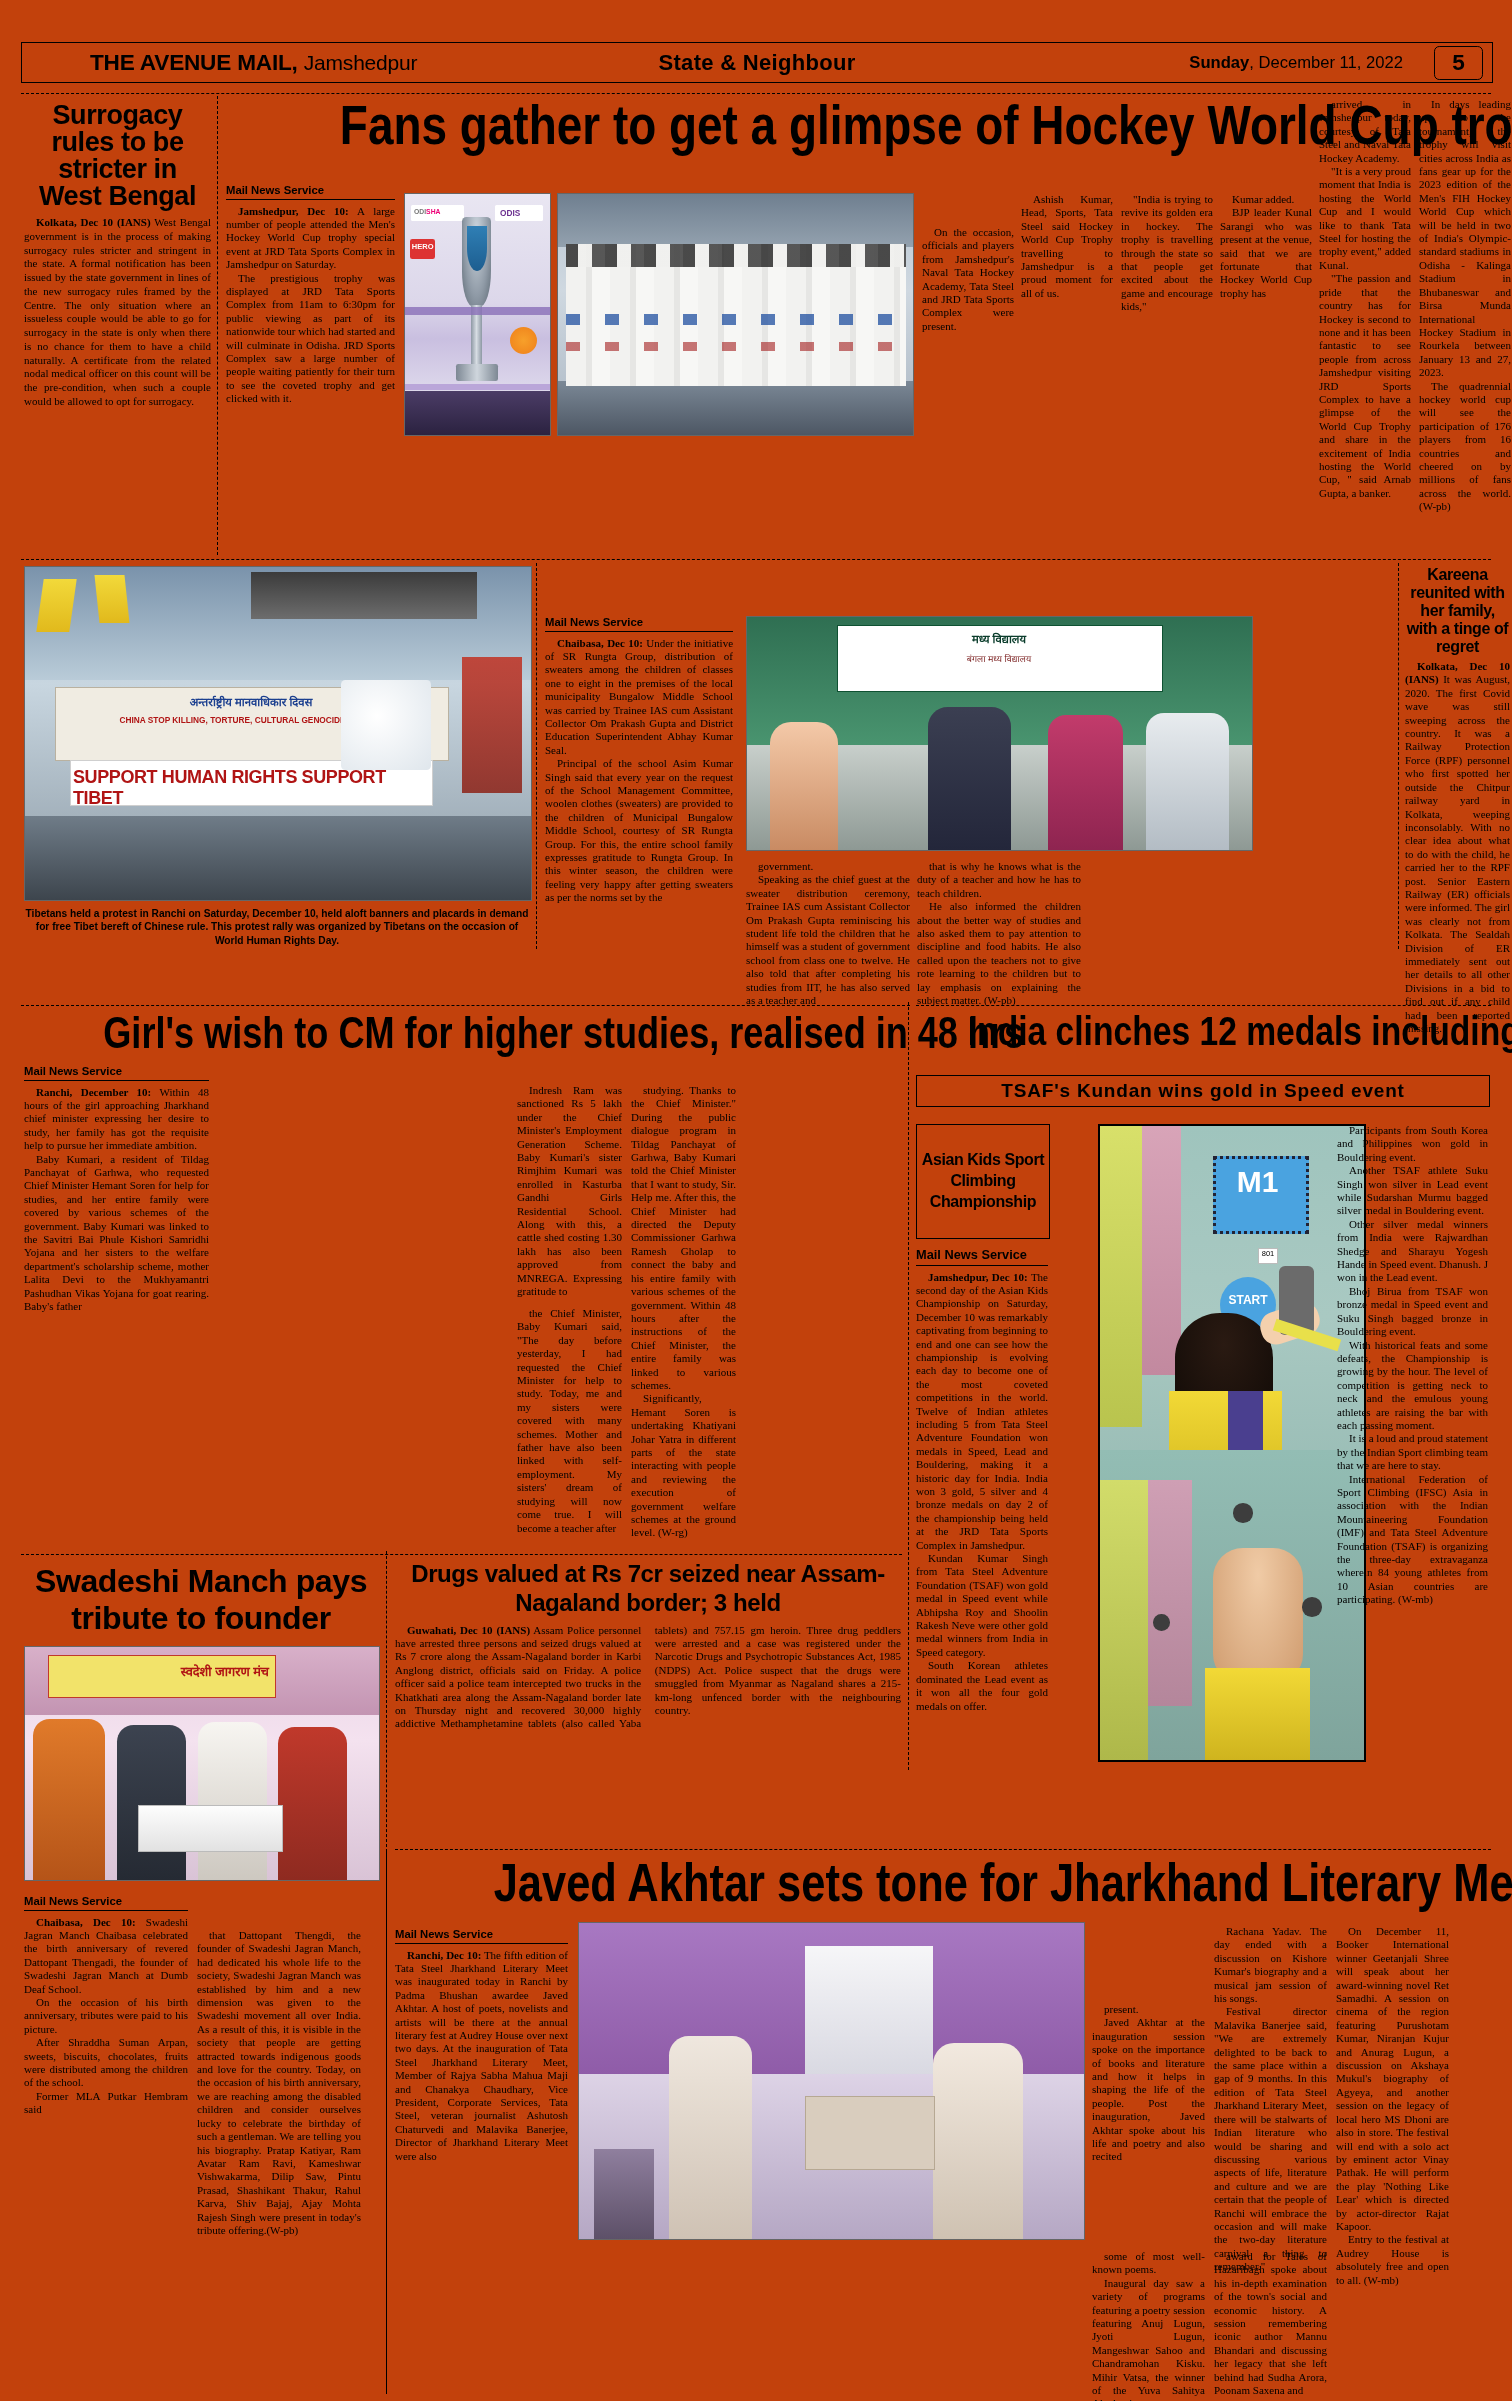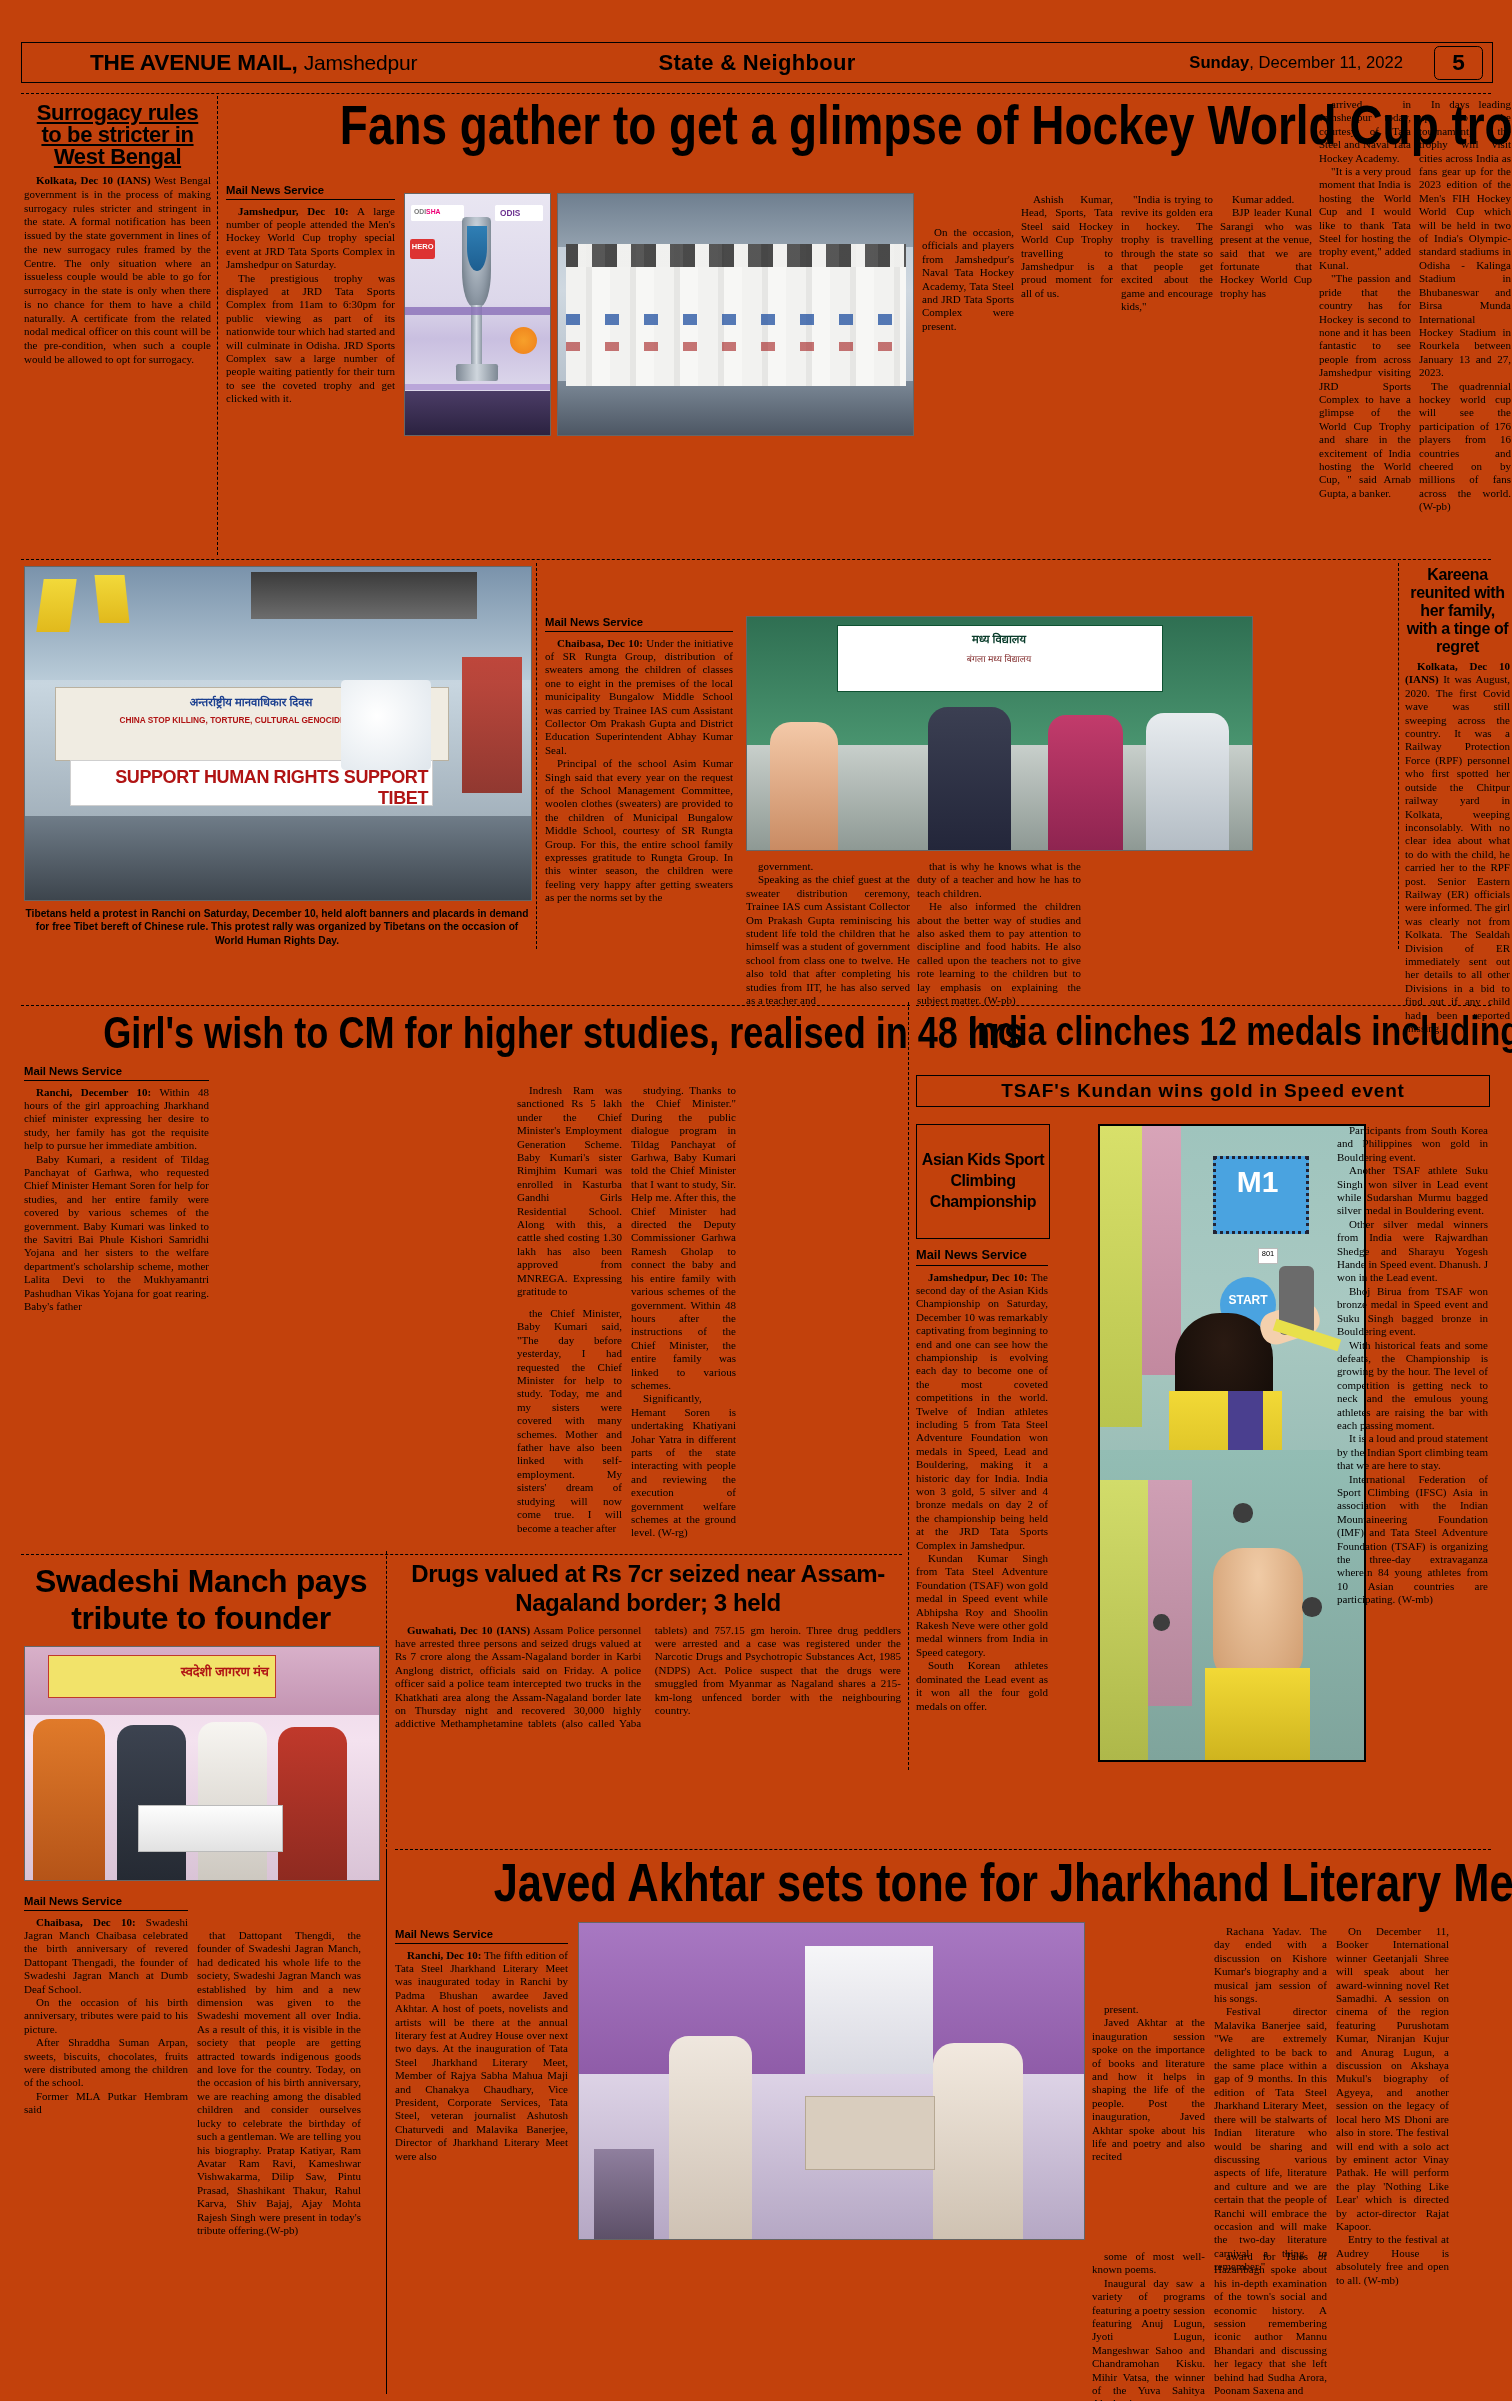--- a/index.html
+++ b/index.html
@@ -47,21 +47,21 @@
     <div class="mh-center">State &amp; Neighbour</div>
     <div class="mh-right">
       <b>Sunday</b><span>, December 11, 2022</span>
     </div>
     <div class="mh-page">5</div>
   </div>
 
   <div class="hdash" style="left:21px;top:93px;width:1470px;"></div>
 
   <div class="abs" style="left:24px;top:99px;width:187px;">
-    <div class="hl" style="font-size:22px;padding:3px 0 6px 0;text-decoration:underline;">Surrogacy rules to be stricter in West Bengal</div>
+    <div class="hl" style="font-size:27px;padding:3px 0 6px 0;">Surrogacy rules to be stricter in West Bengal</div>
     <div class="body-col" style="font-size:11px;line-height:1.25;">
       <p class="first"><span class="dl">Kolkata, Dec 10 (IANS)</span> <span>West Bengal government is in the process of making surrogacy rules stricter and stringent in the state. A formal notification has been issued by the state government in lines of the new surrogacy rules framed by the Centre. The only situation where an issueless couple would be able to go for surrogacy in the state is only when there is no chance for them to have a child naturally. A certificate from the related nodal medical officer on this count will be the pre-condition, when such a couple would be allowed to opt for surrogacy.</span></p>
     </div>
   </div>
 
   <div class="vdash" style="left:217px;top:96px;height:459px;"></div>
 
   <div class="abs" style="left:226px;top:98px;width:1265px;">
     <div class="big-hl" style="font-size:56px;">Fans gather to get a glimpse of Hockey World Cup trophy</div>
   </div>
@@ -129,21 +129,21 @@
   <div class="abs" style="left:24px;top:566px;width:506px;">
     <div class="photo" style="width:506px;height:333px;background:linear-gradient(180deg,#9fb7cb 0%,#c8d6e0 35%,#8d9ba6 100%);">
       <div class="abs" style="left:0;top:0;width:506px;height:113px;background:linear-gradient(180deg,#7a93ab,#b9cbd8);"></div>
       <div class="abs" style="left:15px;top:12px;width:33px;height:53px;background:linear-gradient(180deg,#f2d93a,#e1b91c);transform:skewX(-8deg);"></div>
       <div class="abs" style="left:72px;top:7.5px;width:30px;height:48px;background:linear-gradient(180deg,#f2d93a,#e1b91c);transform:skewX(6deg);"></div>
       <div class="abs" style="left:226px;top:4.5px;width:226px;height:47px;background:linear-gradient(180deg,#3b3b3b,#6d6d6d);"></div>
       <div class="abs" style="left:30px;top:120px;width:392px;height:72px;background:#f0ece2;border:1.5px solid #b9b1a0;"></div>
       <div class="abs" style="left:39px;top:127px;width:374px;text-align:center;font-family:'Liberation Sans',sans-serif;font-size:11.3px;font-weight:bold;color:#1b3f8f;">अन्तर्राष्ट्रीय मानवाधिकार दिवस</div>
       <div class="abs" style="left:39px;top:149px;width:374px;text-align:center;font-family:'Liberation Sans',sans-serif;font-size:8.3px;font-weight:bold;color:#b01414;line-height:1.2;">CHINA STOP KILLING, TORTURE, CULTURAL GENOCIDE IN TIBET</div>
       <div class="abs" style="left:45px;top:193px;width:361px;height:44px;background:#fff;border:1.5px solid #cfcfcf;"></div>
-      <div class="abs" style="left:48px;top:200px;width:355px;text-align:right;font-family:'Liberation Sans',sans-serif;font-size:18px;font-weight:bold;color:#b01414;letter-spacing:-0.4px;">SUPPORT HUMAN RIGHTS SUPPORT TIBET</div>
+      <div class="abs" style="left:48px;top:200px;width:355px;text-align:left;font-family:'Liberation Sans',sans-serif;font-size:18px;font-weight:bold;color:#b01414;letter-spacing:-0.4px;">SUPPORT HUMAN RIGHTS SUPPORT TIBET</div>
       <div class="abs" style="left:0;top:249px;width:506px;height:84px;background:linear-gradient(180deg,#6f7c88,#3d454d);"></div>
       <div class="abs" style="left:437px;top:90px;width:60px;height:136px;background:linear-gradient(180deg,#c0392b,#8e2a20);opacity:.9;"></div>
       <div class="abs" style="left:316px;top:113px;width:90px;height:90px;background:radial-gradient(circle at 40% 40%,#ffffff,#dfe6ec);border-radius:4.5px;"></div>
     </div>
     <div class="cap" style="margin-top:6px;line-height:1.3;">Tibetans held a protest in Ranchi on Saturday, December 10, held aloft banners and placards in demand for free Tibet bereft of Chinese rule. This protest rally was organized by Tibetans on the occasion of World Human Rights Day.</div>
   </div>
 
   <div class="vdash" style="left:536px;top:563px;height:386px;"></div>
 
 

